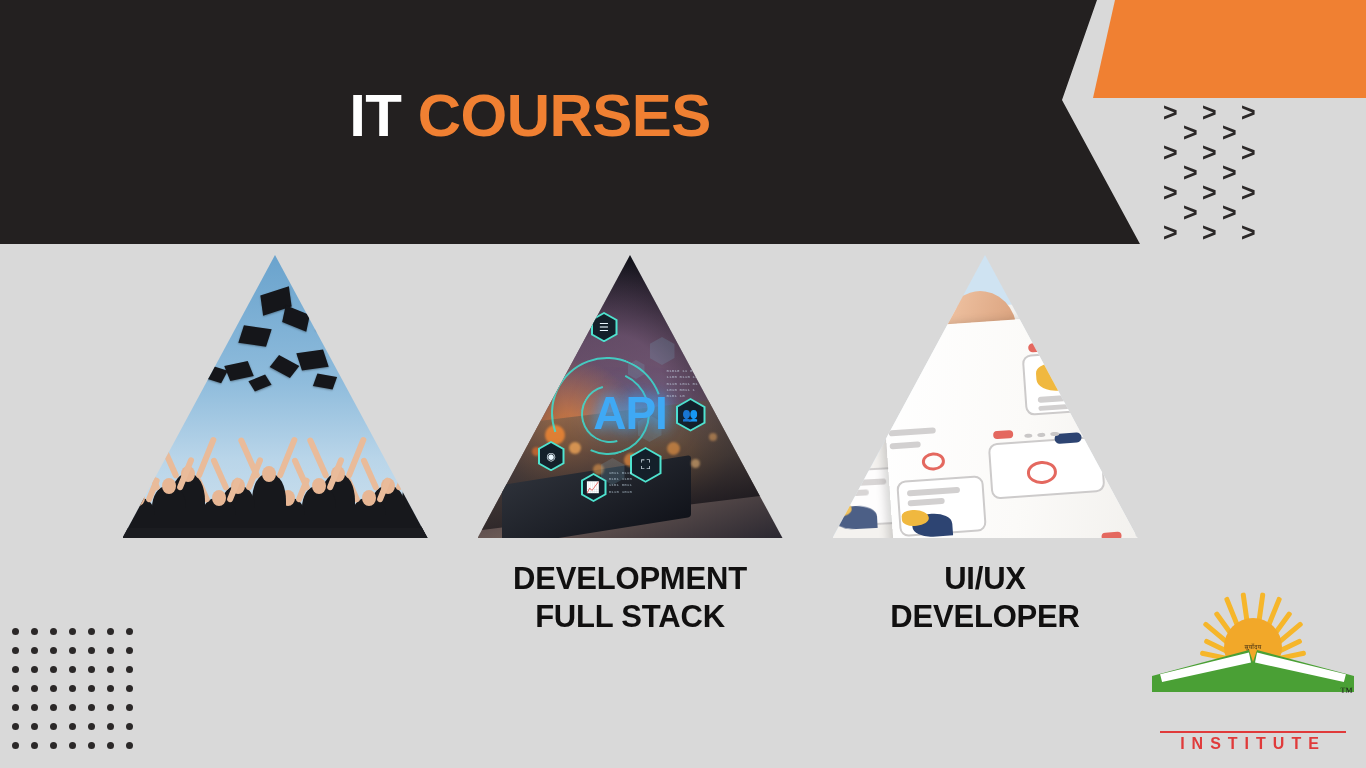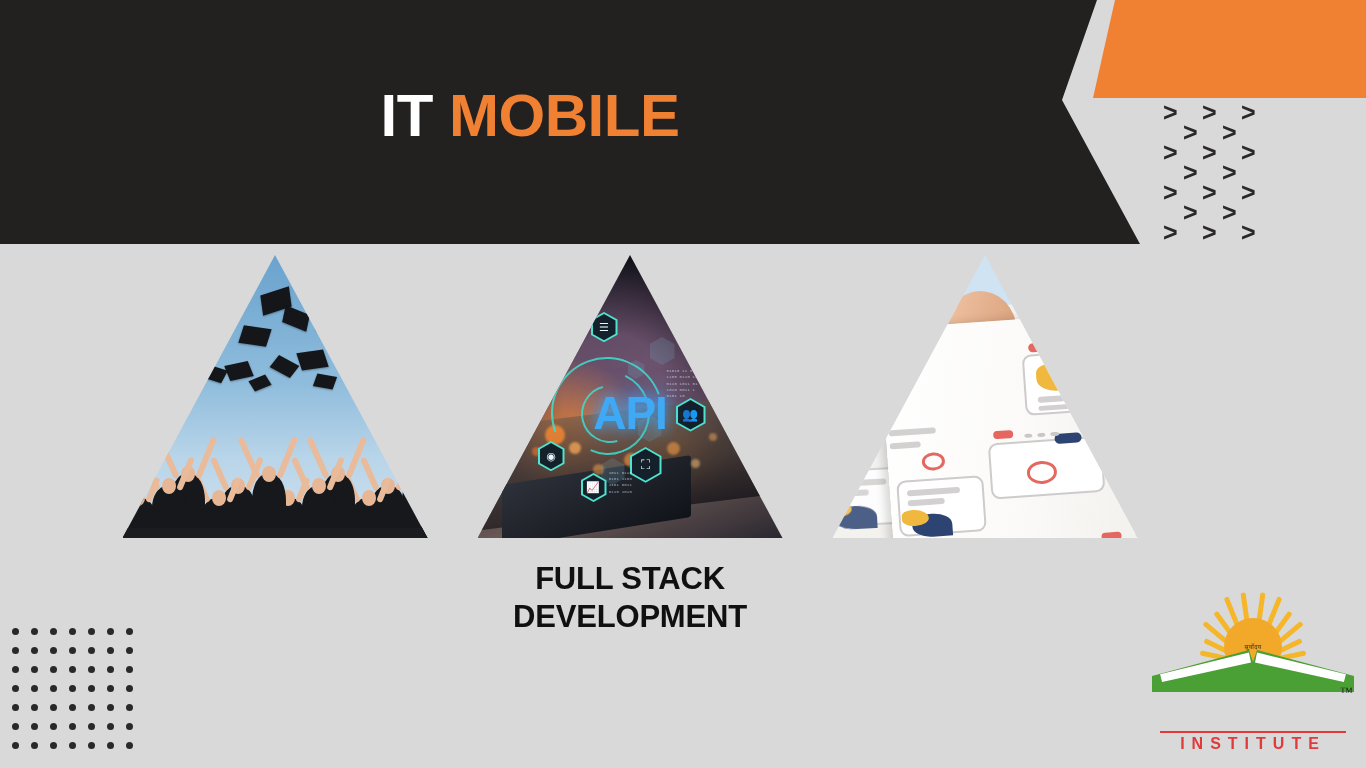--- a/index.html
+++ b/index.html
@@ -227,21 +227,21 @@
 </head>
 <body>
 
 <div class="stage">
 
   <div class="header-dark"></div>
   <div class="header-orange"></div>
 
   <div class="title-wrap">
     <div class="title">
-      <span class="t-it">IT</span><span>&nbsp;</span><span class="t-courses">MOBILE</span>
+      <span class="t-it">IT</span><span>&nbsp;</span><span class="t-courses">COURSES</span>
     </div>
   </div>
 
   <div class="chev-pattern" id="chevPattern">
       <span class="chev" style="left: 0px; top: 0px;">&gt;</span>
       <span class="chev" style="left: 39px; top: 0px;">&gt;</span>
       <span class="chev" style="left: 78px; top: 0px;">&gt;</span>
       <span class="chev" style="left: 20px; top: 20px;">&gt;</span>
       <span class="chev" style="left: 59px; top: 20px;">&gt;</span>
       <span class="chev" style="left: 0px; top: 40px;">&gt;</span>
@@ -452,22 +452,22 @@
           <div class="api-text">API</div>
           <div class="api-code" style="left:62%;top:40%;">
             01010 11 010<br>1100 0110 10<br>0110 1011 01<br>1010 0011 1<br>0101 10
           </div>
           <div class="api-code" style="left:43%;top:76%;">
             1011 0110<br>0101 1100<br>1101 0011<br>0110 1010
           </div>
         </div>
       </div>
       <div class="card-label">
+        <div>DEVELOPMENT</div>
         <div>FULL STACK</div>
-        <div>DEVELOPMENT</div>
       </div>
     </div>
 
     <div class="card card-3">
       <div class="tri">
         <div class="tri-inner">
           <div class="ux-bg"></div>
           <div class="ux-sheet-back">
             <div id="uxBack" style="opacity: 0.85;">
                 <div class="wf-card" style="left: 42%; top: 14%; width: 40%; height: 24%;"></div>
@@ -539,20 +539,24 @@
                 <div class="wf-blob-y" style="left: 3%; top: 72%; width: 8%; height: 6%;"></div>
                 <div class="wf-pill-r" style="left: 62%; top: 86%; width: 6%; height: 3.2%;"></div>
                 <div class="wf-bar" style="left: 72%; top: 86%; width: 18%; height: 2.6%;"></div>
                 <div class="wf-bar" style="left: 1%; top: 40%; width: 14%; height: 2.6%;"></div>
                 <div class="wf-bar" style="left: 1%; top: 45%; width: 9%; height: 2.6%;"></div>
                 <div class="wf-circ-r" style="left: 10%; top: 50%; width: 7%; height: 7%;"></div>
               </div>
           </div>
         </div>
       </div>
+      <div class="card-label">
+        <div>UI/UX</div>
+        <div>DEVELOPER</div>
+      </div>
     </div>
 
   </div>
 
   <div class="logo">
     <div class="logo-sun">
       <div id="rays">
           <div class="ray" style="height: 34px; transform: translateX(-50%) rotate(-78deg) translateY(-20px);"></div>
           <div class="ray" style="height: 34px; transform: translateX(-50%) rotate(-64deg) translateY(-20px);"></div>
           <div class="ray" style="height: 44px; transform: translateX(-50%) rotate(-50deg) translateY(-20px);"></div>

